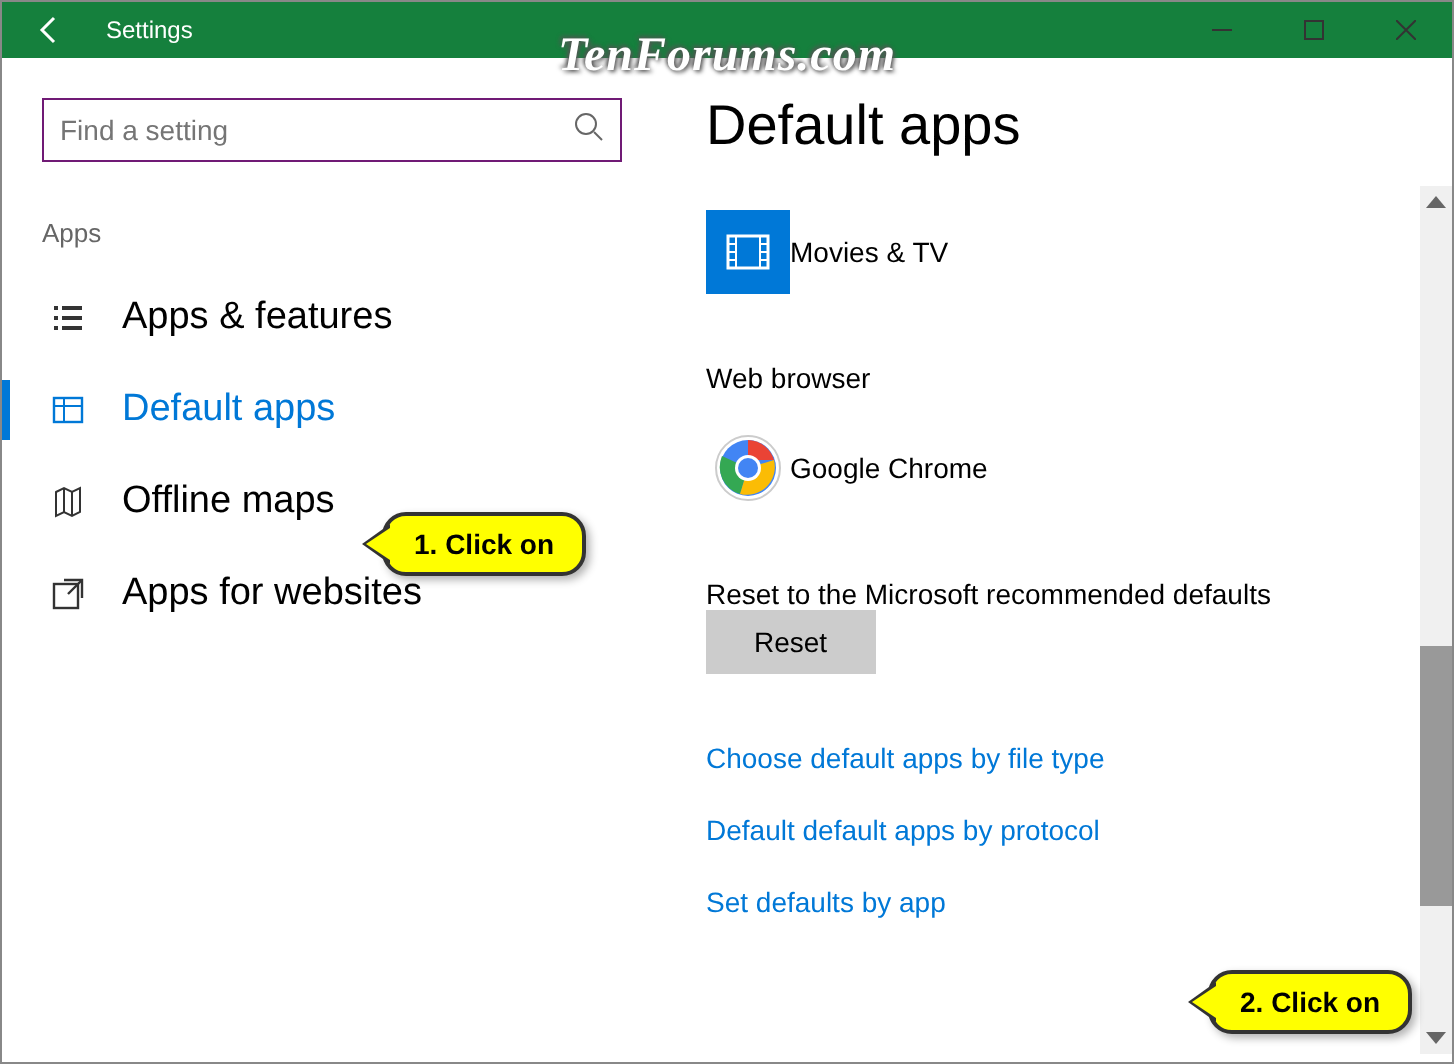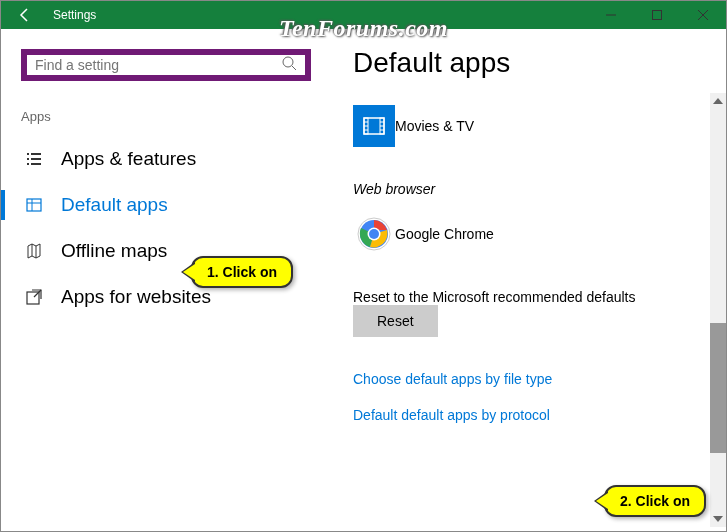--- a/index.html
+++ b/index.html
@@ -8,32 +8,32 @@
 .titlebar { height: 28px; background: #15803d; display: flex; align-items: center; color: #fff; }
 .back-btn { width: 48px; height: 32px; display: flex; align-items: center; justify-content: center; cursor: pointer; }
 .title-text { font-size: 12px; font-weight: 400; padding-left: 4px; }
 .win-controls { margin-left: auto; display: flex; }
 .win-btn { width: 46px; height: 32px; display: flex; align-items: center; justify-content: center; cursor: pointer; }
 .win-btn svg { stroke: #333; }
 
 .content { display: flex; height: calc(100% - 32px); }
 .sidebar { width: 328px; padding: 20px 0 0 20px; }
 .home-row { display: flex; align-items: center; gap: 16px; padding: 8px 0; margin-bottom: 18px; cursor: pointer; }
-.search-box { width: 290px; height: 32px; border: 6px solid #701a75; display: flex; align-items: center; padding: 0 8px; margin-bottom: 28px; }
+.search-box { width: 290px; height: 32px; border: 1px solid #701a75; display: flex; align-items: center; padding: 0 8px; margin-bottom: 28px; }
 .search-box input { border: none; outline: none; flex: 1; font-size: 14px; color: #666; }
 .section-label { font-size: 13px; color: #666; margin-bottom: 12px; }
 .nav-item { display: flex; align-items: center; gap: 18px; padding: 12px 0 12px 4px; font-size: 19px; cursor: pointer; position: relative; }
 .nav-item.active { color: #0078d7; }
 .nav-item.active::before { content: ""; position: absolute; left: -20px; top: 8px; bottom: 8px; width: 4px; background: #0078d7; }
 .nav-icon { width: 18px; height: 18px; display: flex; align-items: center; justify-content: center; }
 
 .main { flex: 1; padding: 18px 10px 0 24px; position: relative; }
 .page-title { font-size: 28px; font-weight: 300; margin-bottom: 12px; }
 .scroll-area { height: 440px; overflow: hidden; position: relative; }
-.category-label { font-size: 14px; margin: 14px 0 10px; font-style: italic; }
+.category-label { font-size: 14px; margin: 14px 0 10px; }
 .app-tile { display: flex; align-items: center; gap: 0; padding: 6px 0; }
 .tile-icon { width: 42px; height: 42px; display: flex; align-items: center; justify-content: center; }
 .movies-icon { background: #0078d7; }
 .reset-text { font-size: 14px; margin-top: 28px; }
 .reset-btn { background: #ccc; border: none; padding: 8px 24px; font-size: 14px; cursor: pointer; margin-bottom: 24px; }
 .link { color: #0078d7; font-size: 14px; padding: 10px 0; cursor: pointer; }
 
 .scrollbar { position: absolute; right: 0; top: 64px; bottom: 0; width: 16px; background: #f0f0f0; }
 .scrollbar-thumb { position: absolute; right: 0; width: 16px; background: #999; }
 .scrollbar-arrow { position: absolute; width: 16px; height: 16px; display: flex; align-items: center; justify-content: center; }
@@ -165,20 +165,21 @@
             </svg>
         </div>
         <span style="font-size:14px">Google Chrome</span>
       </div>
 
       <div class="reset-text">Reset to the Microsoft recommended defaults</div>
       <button class="reset-btn">Reset</button>
 
       <div class="link">Choose default apps by file type</div>
       <div class="link">Default default apps by protocol</div>
+      <div class="link">Set defaults by app</div>
     </div>
 
     <div class="scrollbar">
       <div class="scrollbar-arrow" style="top:0">
           <svg width="10" height="6">
             <path d="M0 6 L5 0 L10 6 Z" fill="#666"></path>
           </svg>
         </div>
       <div class="scrollbar-thumb" style="top:230px;height:130px"></div>
       <div class="scrollbar-arrow" style="bottom:0">

